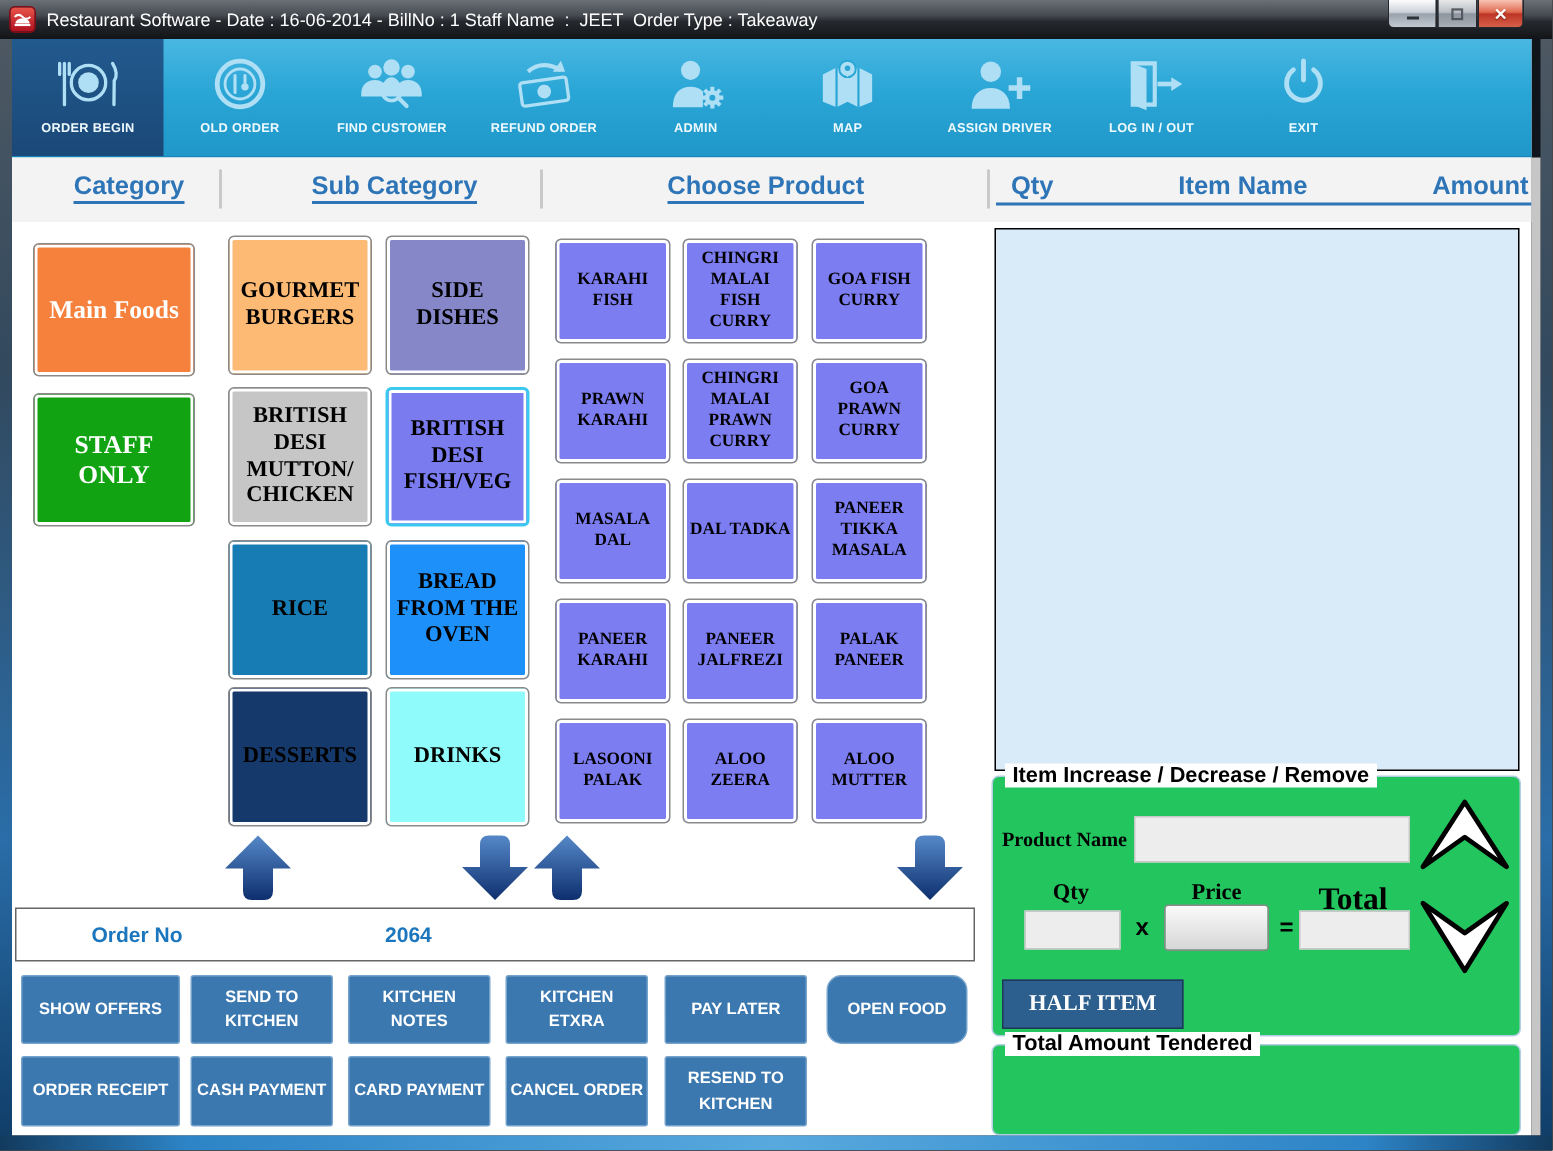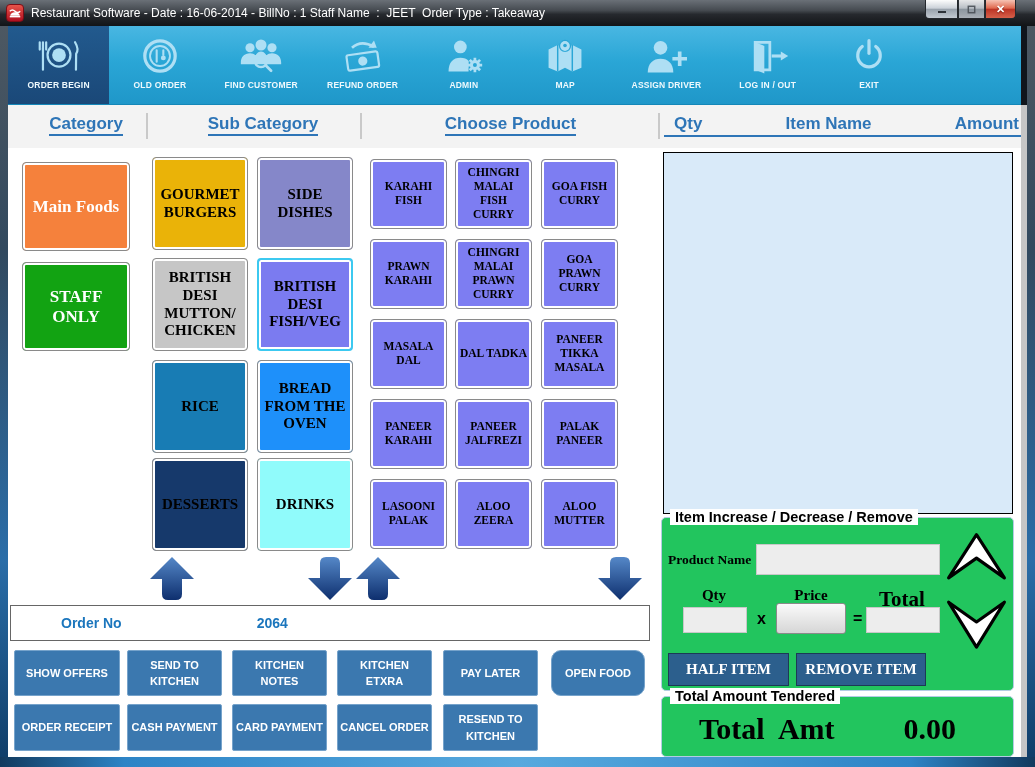--- a/index.html
+++ b/index.html
@@ -241,21 +241,21 @@
       <span class="rh-item">Item Name</span>
       <span class="rh-amount">Amount</span>
     </div>
   </div>
 
   <div id="categories">
       <div class="tilebtn cat" style="left: 22px; top: 162px; background: rgb(245, 129, 60);">Main Foods</div>
       <div class="tilebtn cat" style="left: 22px; top: 262px; background: rgb(18, 163, 18);">STAFF ONLY</div>
     </div>
   <div id="subcategories">
-      <div class="tilebtn subcat" style="left: 152px; top: 157px; background: #eab308;">GOURMET BURGERS</div>
+      <div class="tilebtn subcat" style="left: 152px; top: 157px; background: #fdba74;">GOURMET BURGERS</div>
       <div class="tilebtn subcat" style="left: 257px; top: 157px; background: rgb(133, 135, 201);">SIDE DISHES</div>
       <div class="tilebtn subcat" style="left: 152px; top: 258px; background: rgb(198, 198, 198);">BRITISH DESI MUTTON/ CHICKEN</div>
       <div class="tilebtn subcat selected" style="left: 257px; top: 258px; background: rgb(123, 123, 240);">BRITISH DESI FISH/VEG</div>
       <div class="tilebtn subcat" style="left: 152px; top: 360px; background: rgb(24, 124, 180);">RICE</div>
       <div class="tilebtn subcat" style="left: 257px; top: 360px; background: rgb(30, 144, 250);">BREAD FROM THE OVEN</div>
       <div class="tilebtn subcat" style="left: 152px; top: 458px; background: rgb(22, 57, 107);">DESSERTS</div>
       <div class="tilebtn subcat" style="left: 257px; top: 458px; background: rgb(144, 251, 251);">DRINKS</div>
     </div>
   <div id="products">
       <div class="tilebtn prod" style="left: 370px; top: 159px;">KARAHI FISH</div>
@@ -296,28 +296,23 @@
         <path d="M35 4 L66 52 L35 30 L4 52 Z" fill="#fff" stroke="#000" stroke-width="3.5" stroke-linejoin="round"></path>
       </svg>
   </div>
   <div class="chev" style="top:592px;">
     <svg width="63" height="60" viewBox="0 0 70 64">
         <path d="M35 60 L66 10 L35 32 L4 10 Z" fill="#fff" stroke="#000" stroke-width="3.5" stroke-linejoin="round"></path>
       </svg>
   </div>
 
   <div class="itembtn" style="left:668px;top:653px;width:121px;height:33px;">HALF ITEM</div>
-  <div class="itembtn" style="left:796px;top:653px;width:130px;height:33px;">REMOVE ITEM</div>
 
   <div class="groupbox gb2">
     <div class="legend">Total Amount Tendered</div>
-  </div>
-  <div class="totalrow">
-    <span class="tlab">Total  Amt</span>
-    <span class="tval">0.00</span>
   </div>
 
   <div id="navarrows">
       <div class="navarrow" style="left: 149px; top: 556px;"><svg width="46" height="45" viewBox="0 0 46 45">
           <defs>
             <linearGradient id="gu" x1="0" y1="0" x2="0" y2="1">
               <stop offset="0" stop-color="#5588c8"></stop>
               <stop offset="1" stop-color="#0e2f6e"></stop>
             </linearGradient>
           </defs>

